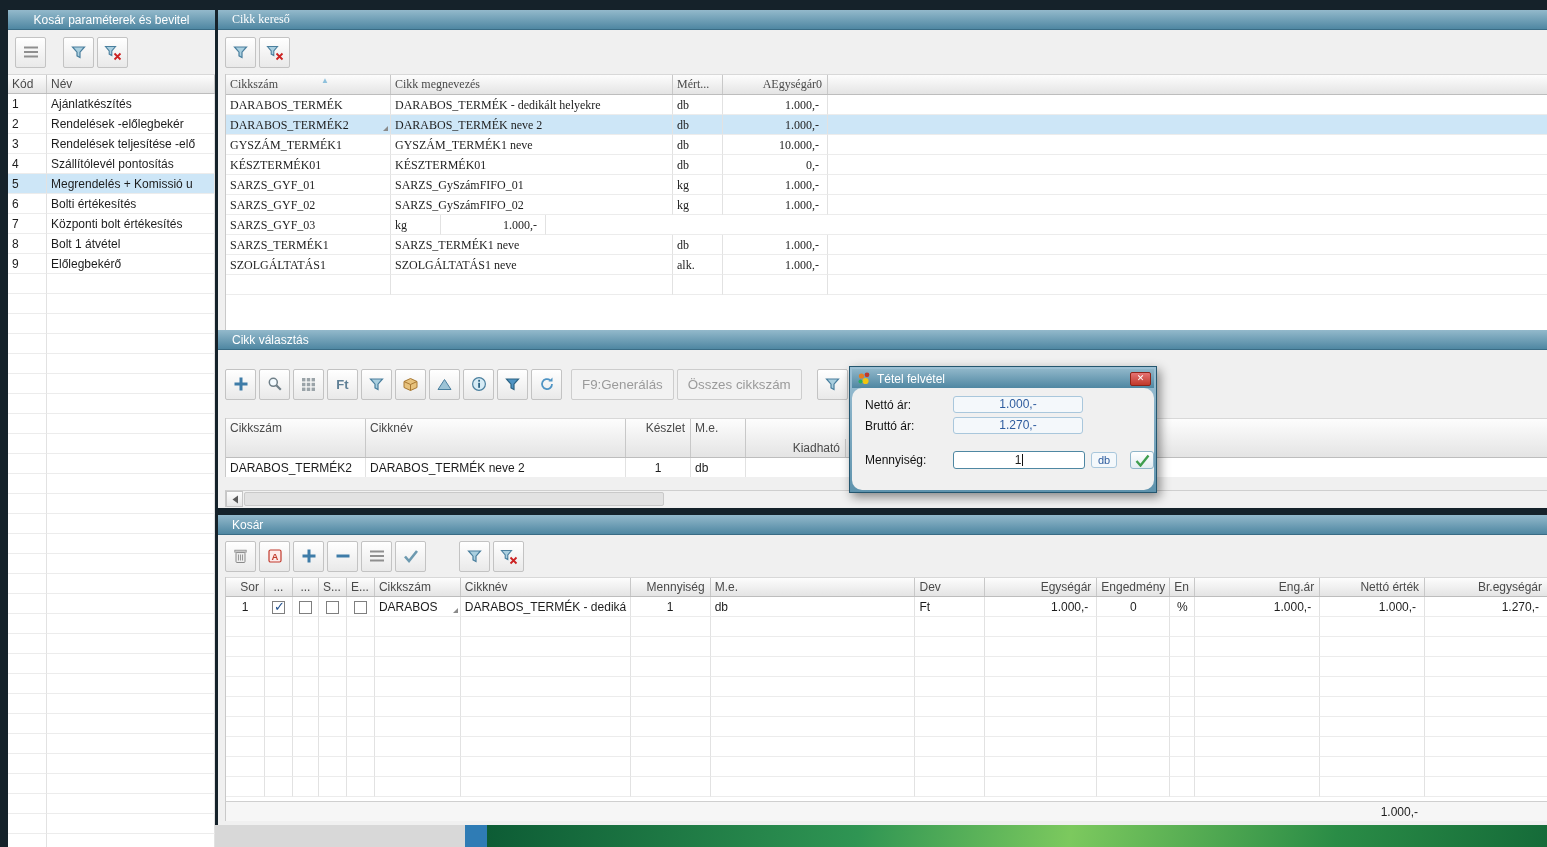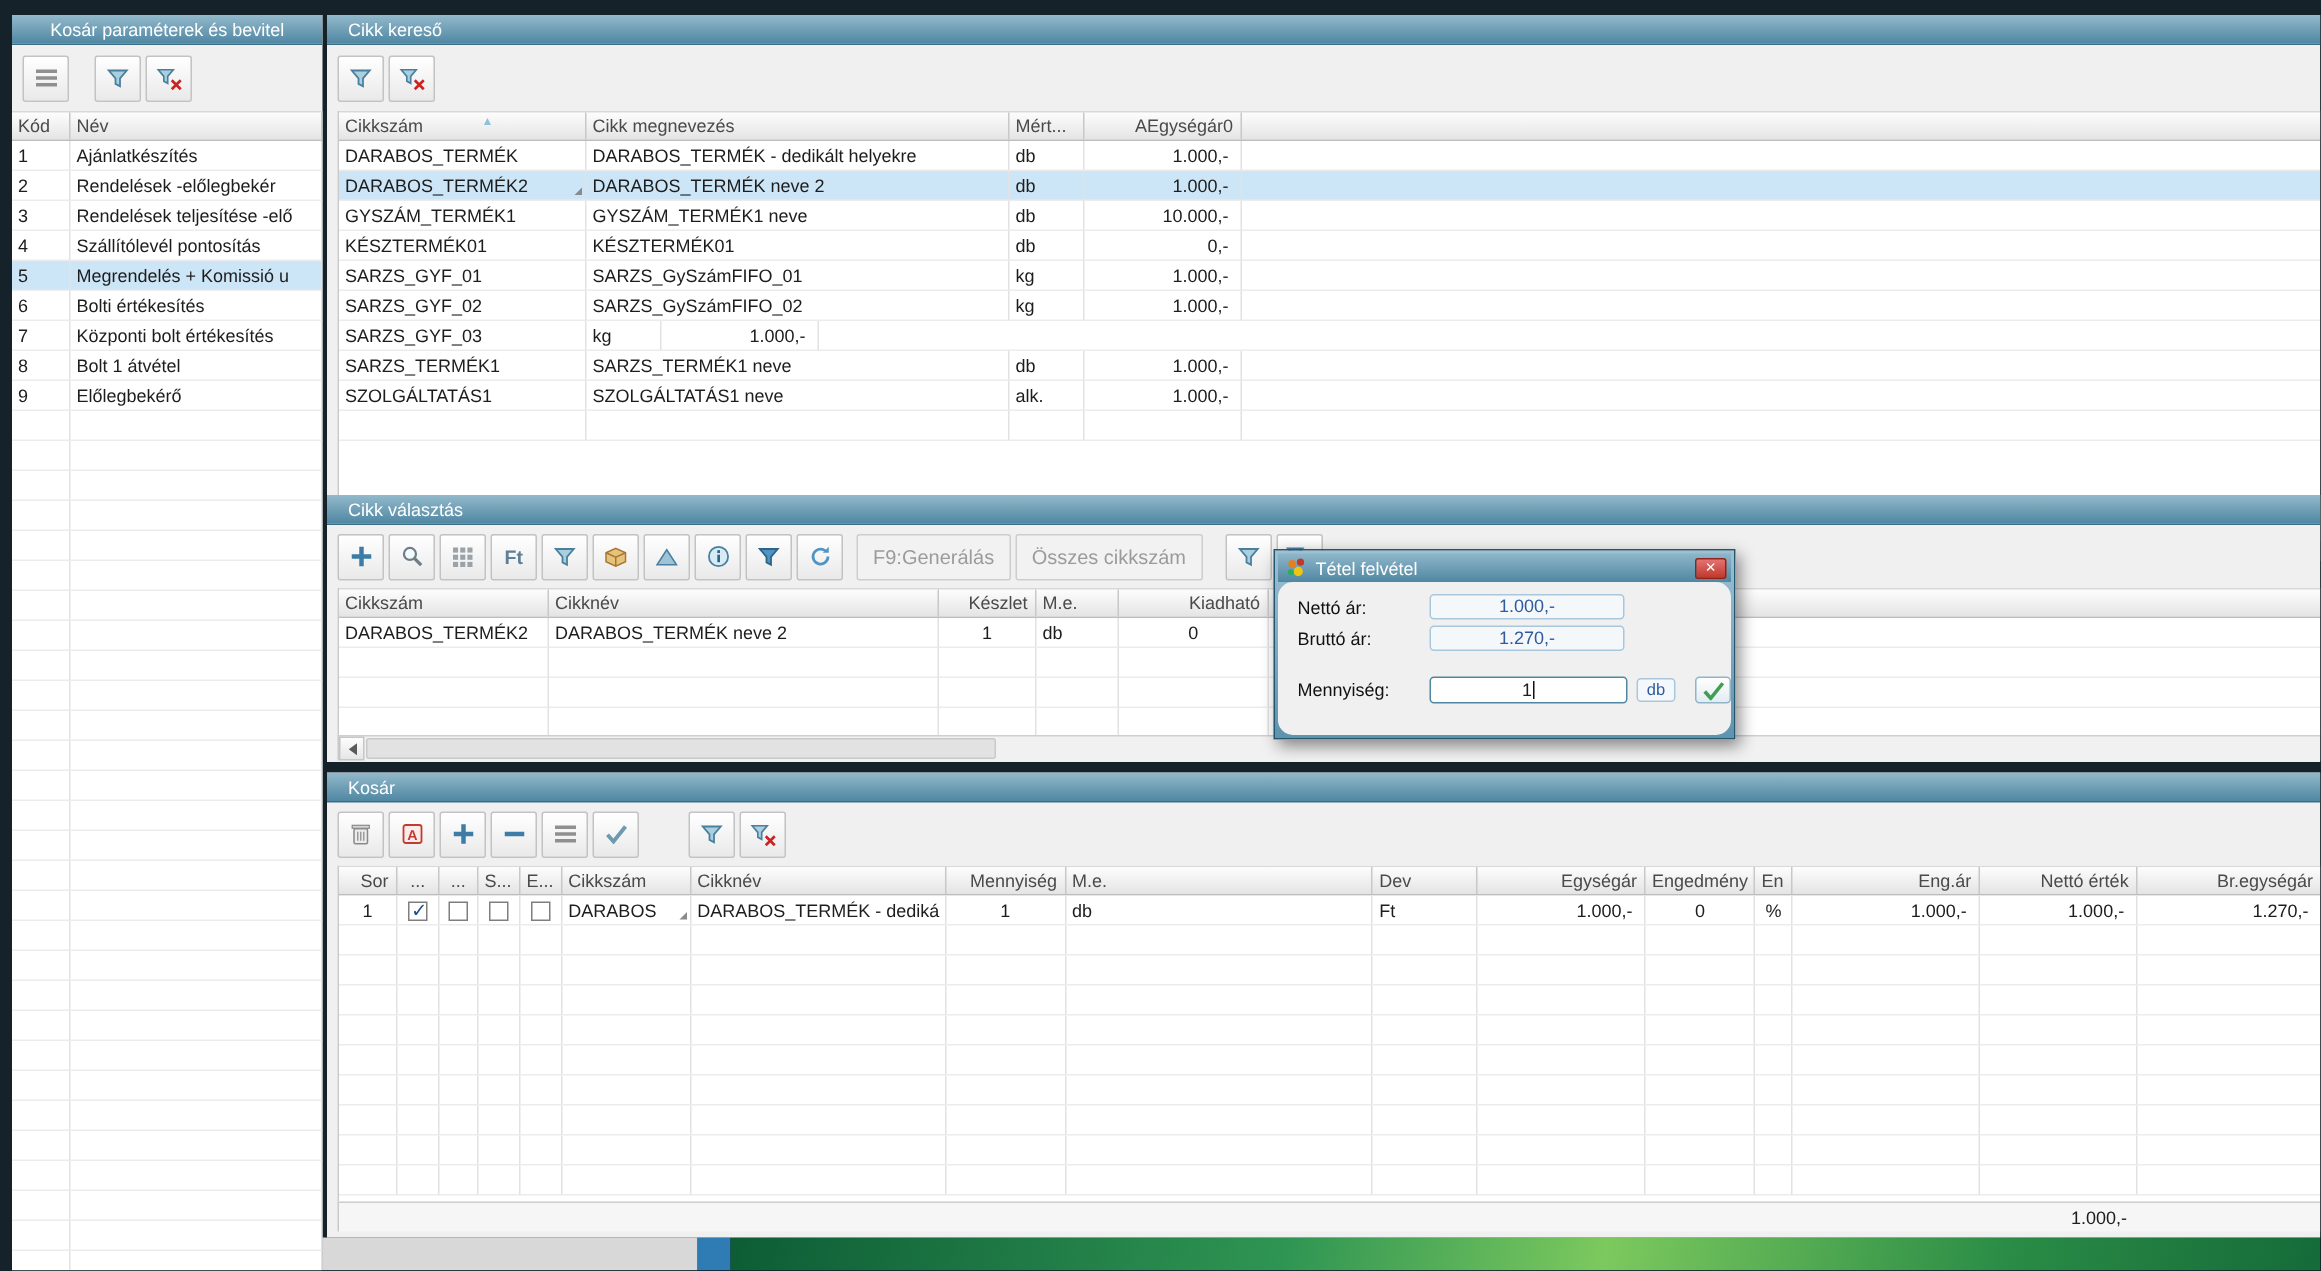--- a/index.html
+++ b/index.html
@@ -8,22 +8,22 @@
   .screen{position:relative;width:1547px;height:847px;background:#15222a;overflow:hidden;}
 
   
   .bottom-strip{position:absolute;left:215px;top:825px;width:1332px;height:22px;display:flex;}
   .strip-gray{width:250px;background:#d8d8d8;}
   .strip-blue{width:22px;background:#2f7cb5;}
   .strip-green{flex:1;background:linear-gradient(100deg,#0d5c35 0%,#2f9553 35%,#7cc95e 55%,#2a8c46 80%,#156b39 100%);}
 
   .panel{position:absolute;background:#f0f0f0;display:flex;flex-direction:column;overflow:hidden;}
   #left-panel{left:8px;top:10px;width:207px;height:837px;}
-  #ck-panel{left:218px;top:10px;width:1329px;height:364px;padding-bottom:13px;}
-  #cv-panel{left:218px;top:330px;width:1329px;height:178px;padding-bottom:1px;}
+  #ck-panel{left:218px;top:10px;width:1329px;height:364px;padding-bottom:13px;font-family:Liberation Serif, serif;}
+  #cv-panel{left:218px;top:330px;width:1329px;height:178px;padding-bottom:1px;gap:13px;}
   #kosar-panel{left:218px;top:515px;width:1329px;height:310px;padding-bottom:4px;}
 
   .titlebar{flex:0 0 20px;background:linear-gradient(#93b9cb,#4f87a2);border-bottom:1px solid #3a6c85;color:#fff;display:flex;align-items:center;padding:0 14px;white-space:nowrap;}
   #left-panel .titlebar{justify-content:center;padding:0;}
 
   .toolbar{display:flex;align-items:center;padding:6px 0 6px 7px;gap:3px;flex:0 0 44px;}
   #cv-panel .toolbar,#kosar-panel .toolbar{flex:0 0 42px;padding:5px 0 5px 7px;}
   .tb-btn{width:31px;height:31px;flex:0 0 31px;border:1px solid #c3c3c3;background:linear-gradient(#ffffff,#e9e9e9);border-radius:2px;display:flex;align-items:center;justify-content:center;padding:0;}
   .tb-txt{height:31px;padding:0 10px;border:1px solid #cdcdcd;background:#f2f2f2;color:#9b9b9b;border-radius:2px;display:flex;align-items:center;white-space:nowrap;}
   .ft-glyph{font-weight:bold;color:#5e7f95;font-size:13px;}
@@ -42,21 +42,21 @@
   .tcell{padding:3px 4px 0 4px;border-right:1px solid #e2e2e2;border-bottom:1px solid #ececec;overflow:hidden;white-space:nowrap;position:relative;}
   .num{text-align:right;padding-right:8px;}
   .center{text-align:center;}
   .hnum{text-align:right;padding-right:5px;}
   .trunc::after{content:"";position:absolute;right:2px;bottom:3px;border-left:5px solid transparent;border-bottom:5px solid #8a8a8a;}
   .sort-asc{position:absolute;left:95px;top:1px;font-size:8px;color:#8fc1dc;}
 
   
   .lp-c0{width:39px;}.lp-c1{flex:1;}
   .ck-c0{width:165px;}.ck-c1{width:282px;}.ck-c2{width:50px;}.ck-c3{width:105px;}.ck-fill{flex:1;border-right:none;}
-  .cv-c0{width:140px;}.cv-c1{width:260px;}.cv-c2{width:65px;}.cv-c3{width:55px;}.cv-c4{width:100px;}.cv-fill{flex:1;border-right:none;}
+  .cv-c0{width:140px;}.cv-c1{width:260px;}.cv-c2{width:65px;}.cv-c3{width:55px;}.cv-c4{width:100px;margin-top:20px;}.cv-fill{flex:1;border-right:none;}
   .ko-c0{width:39px;}.ko-c1{width:28px;}.ko-c2{width:26px;}.ko-c3{width:28px;}.ko-c4{width:28px;}
   .ko-c5{width:86px;}.ko-c6{width:170px;}.ko-c7{width:80px;}.ko-c8{width:205px;}.ko-c9{width:70px;}
   .ko-c10{width:112px;}.ko-c11{width:73px;}.ko-c12{width:25px;}.ko-c13{width:125px;}.ko-c14{width:105px;}.ko-c15{width:122px;border-right:none;}
 
   .cb{width:13px;height:13px;border:1px solid #7f7f7f;background:#fff;display:inline-block;position:relative;vertical-align:top;margin-top:1px;}
   .cb.checked::after{content:"✓";position:absolute;top:-3px;left:1px;font-size:13px;font-weight:bold;color:#1f4e8c;}
 
   .sbar{flex:0 0 17px;margin-left:7px;background:#f1f1f1;border-top:1px solid #cfcfcf;border-left:1px solid #c9c9c9;display:flex;align-items:stretch;}
   .sbar-btn{width:17px;border:1px solid #c6c6c6;background:linear-gradient(#fdfdfd,#e6e6e6);display:flex;align-items:center;justify-content:center;}
   .sbar-track{flex:1;position:relative;}

